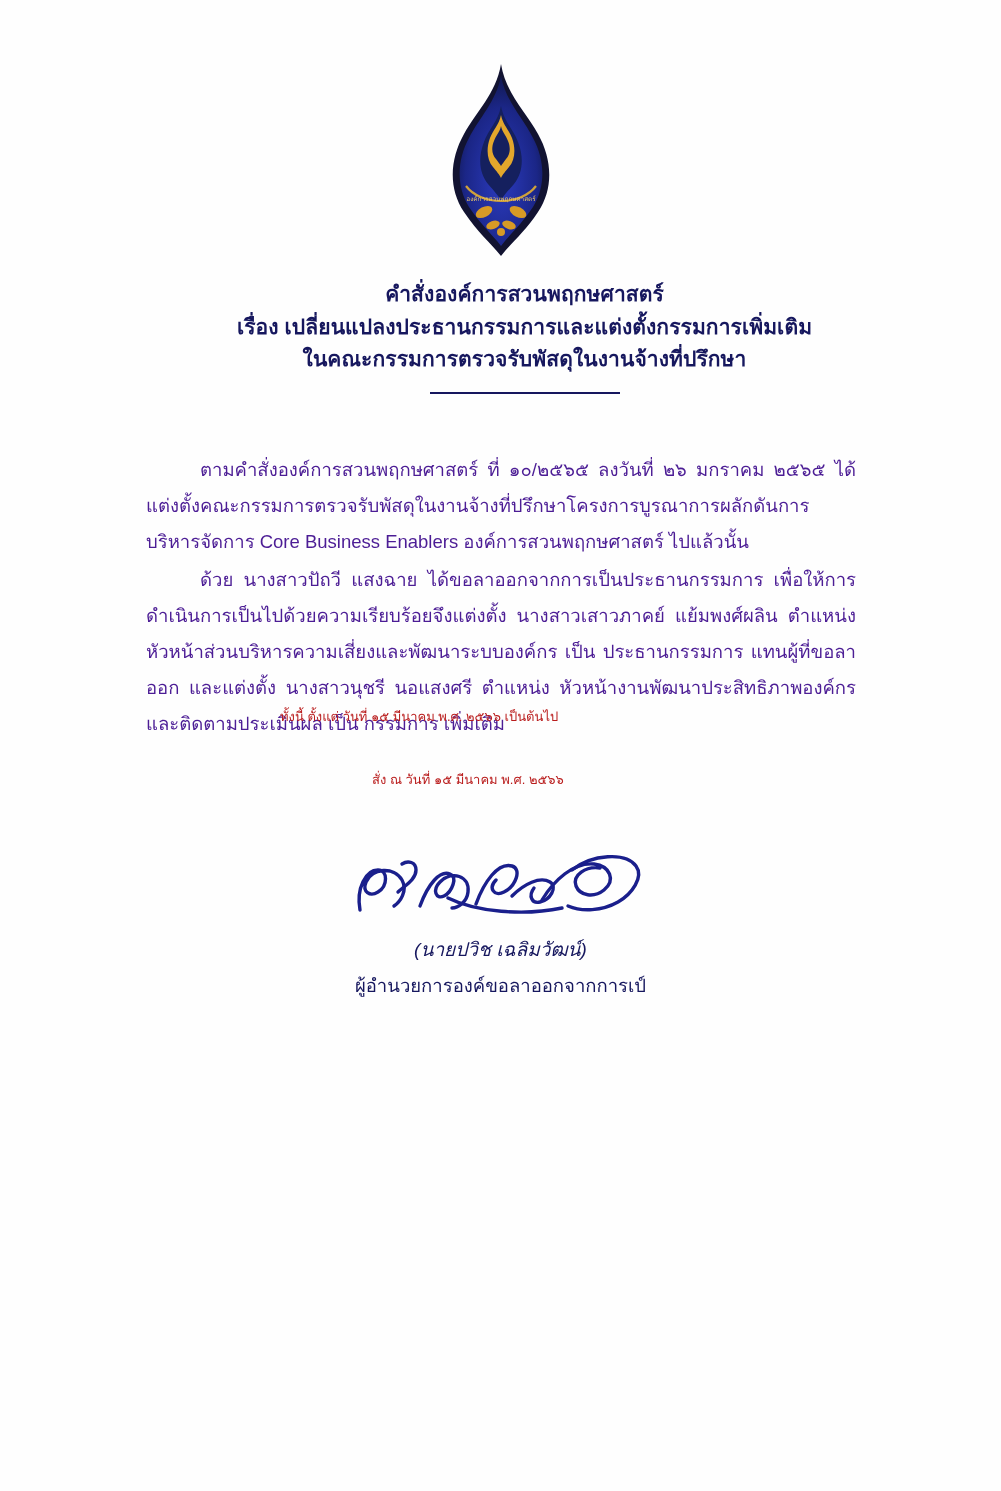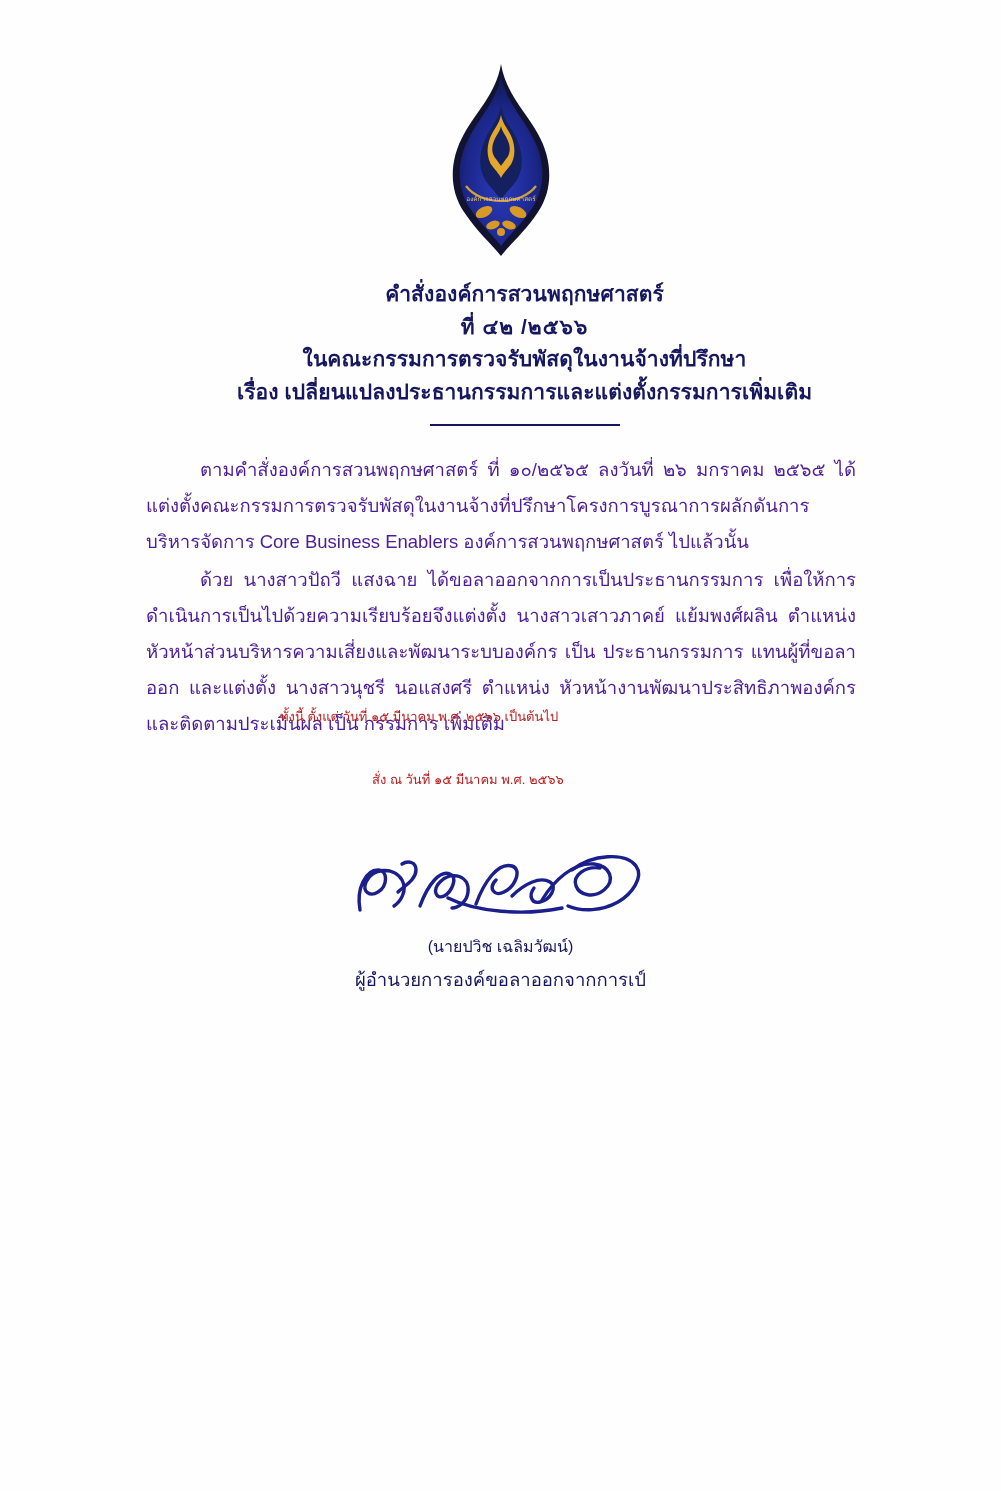--- a/index.html
+++ b/index.html
@@ -105,22 +105,23 @@
     text-align: center;
     color: #16175e;
   }
   .sig-mark {
     height: 92px;
     display: flex;
     align-items: center;
     justify-content: center;
   }
   .sig-name {
-    font-size: 16px;
+    font-size: 19px;
     line-height: 1.9;
+    font-style: italic;
   }
   .sig-title {
     font-size: 18.5px;
     line-height: 1.9;
   }
 </style>
 </head>
 <body>
 
 <div class="page">
@@ -156,23 +157,22 @@
         </g>
 
         <path d="M40 126 C55 146 95 146 110 126" fill="none" stroke="#cfa13a" stroke-width="2.2"></path>
         <text x="75" y="141" font-size="6.4" fill="#e8c56a" text-anchor="middle" font-family="'Liberation Sans', sans-serif">องค์การสวนพฤกษศาสตร์</text>
       </svg>
     </div>
   </div>
 
   <div class="heading">
     <div class="line">คำสั่งองค์การสวนพฤกษศาสตร์</div>
-    <div class="line order-no">ที่ ๔๒ /๒๕๖๖</div>
+    <div class="line subject">เรื่อง  เปลี่ยนแปลงประธานกรรมการและแต่งตั้งกรรมการเพิ่มเติม</div>
     <div class="line subject">ในคณะกรรมการตรวจรับพัสดุในงานจ้างที่ปรึกษา</div>
-    <div class="line subject">เรื่อง  เปลี่ยนแปลงประธานกรรมการและแต่งตั้งกรรมการเพิ่มเติม</div>
     <div class="rule"></div>
   </div>
 
   <div class="body-text">
     <p class="indent">ตามคำสั่งองค์การสวนพฤกษศาสตร์ ที่ ๑๐/๒๕๖๕ ลงวันที่ ๒๖ มกราคม ๒๕๖๕ ได้แต่งตั้งคณะกรรมการตรวจรับพัสดุในงานจ้างที่ปรึกษาโครงการบูรณาการผลักดันการบริหารจัดการ Core  Business  Enablers องค์การสวนพฤกษศาสตร์ ไปแล้วนั้น</p>
     <p class="indent">ด้วย นางสาวปัถวี แสงฉาย ได้ขอลาออกจากการเป็นประธานกรรมการ เพื่อให้การดำเนินการเป็นไปด้วยความเรียบร้อยจึงแต่งตั้ง นางสาวเสาวภาคย์ แย้มพงศ์ผลิน ตำแหน่ง หัวหน้าส่วนบริหารความเสี่ยงและพัฒนาระบบองค์กร เป็น ประธานกรรมการ แทนผู้ที่ขอลาออก และแต่งตั้ง นางสาวนุชรี นอแสงศรี ตำแหน่ง หัวหน้างานพัฒนาประสิทธิภาพองค์กรและติดตามประเมินผล เป็น กรรมการ เพิ่มเติม</p>
   </div>
 
   <div class="clause effective">ทั้งนี้ ตั้งแต่ วันที่ ๑๕ มีนาคม  พ.ศ. ๒๕๖๖ เป็นต้นไป</div>
   <div class="clause issued">สั่ง ณ วันที่ ๑๕  มีนาคม พ.ศ. ๒๕๖๖</div>

